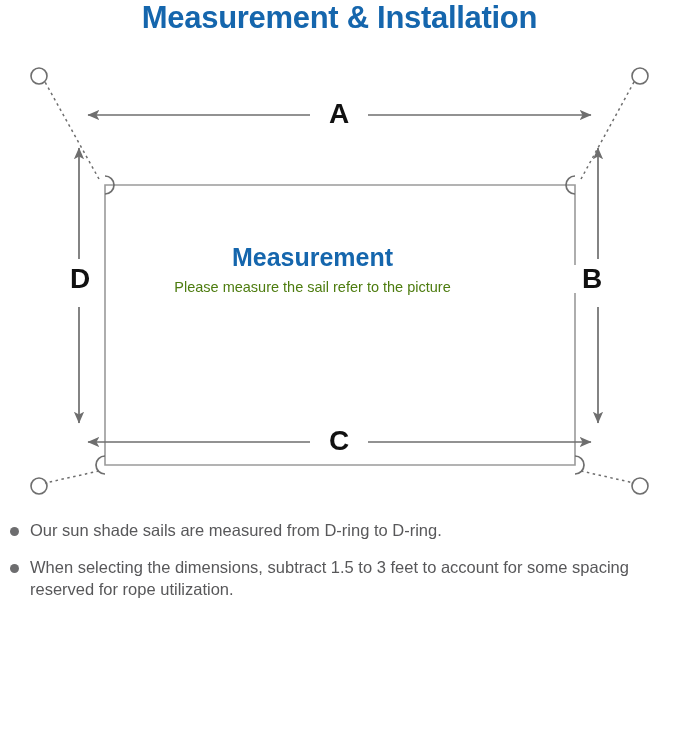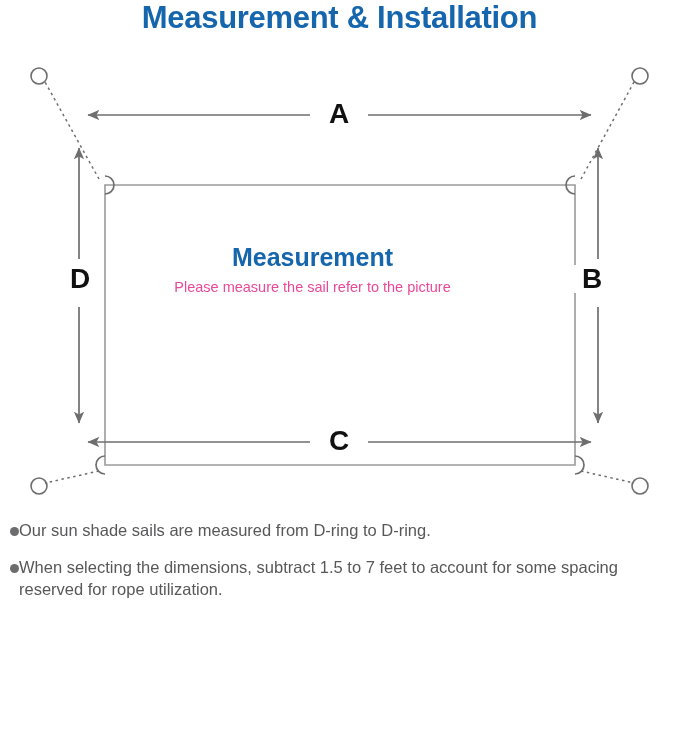--- a/index.html
+++ b/index.html
@@ -45,21 +45,21 @@
   }
   #measurement-heading {
     top: 198px;
     font-size: 25px;
     font-weight: bold;
     color: #1566ad;
   }
   #measurement-sub {
     top: 234px;
     font-size: 14.5px;
-    color: #ec4899;
+    color: #4d7c0f;
   }
 
   .dim-letter {
     position: absolute;
     font-size: 28px;
     font-weight: bold;
     color: #111111;
     font-family: "Liberation Sans", sans-serif;
     text-align: center;
     background: #ffffff;
@@ -71,21 +71,21 @@
   #dim-b { left: 570px; top: 220px; width: 44px; }
 
   #notes {
     position: absolute;
     top: 520px;
     left: 0;
     width: 679px;
   }
   .note-item {
     position: relative;
-    padding-left: 19px;
+    padding-left: 30px;
     margin-bottom: 15px;
     font-size: 16.5px;
     line-height: 1.32;
     color: #58585a;
     font-family: "Liberation Sans", sans-serif;
     padding-right: 6px;
   }
   .note-bullet {
     position: absolute;
     left: 10px;
@@ -153,15 +153,15 @@
   <div class="center-label" id="measurement-sub">Please measure the sail refer to the picture</div>
 </div>
 
 <div id="notes">
   <div class="note-item">
     <span class="note-bullet"></span>
     <span>Our sun shade sails are measured from D-ring to D-ring.</span>
   </div>
   <div class="note-item">
     <span class="note-bullet"></span>
-    <span>When selecting the dimensions, subtract 1.5 to 7 feet to account for some spacing reserved for rope utilization.</span>
+    <span>When selecting the dimensions, subtract 1.5 to 3 feet to account for some spacing reserved for rope utilization.</span>
   </div>
 </div>
 
 </body></html>

